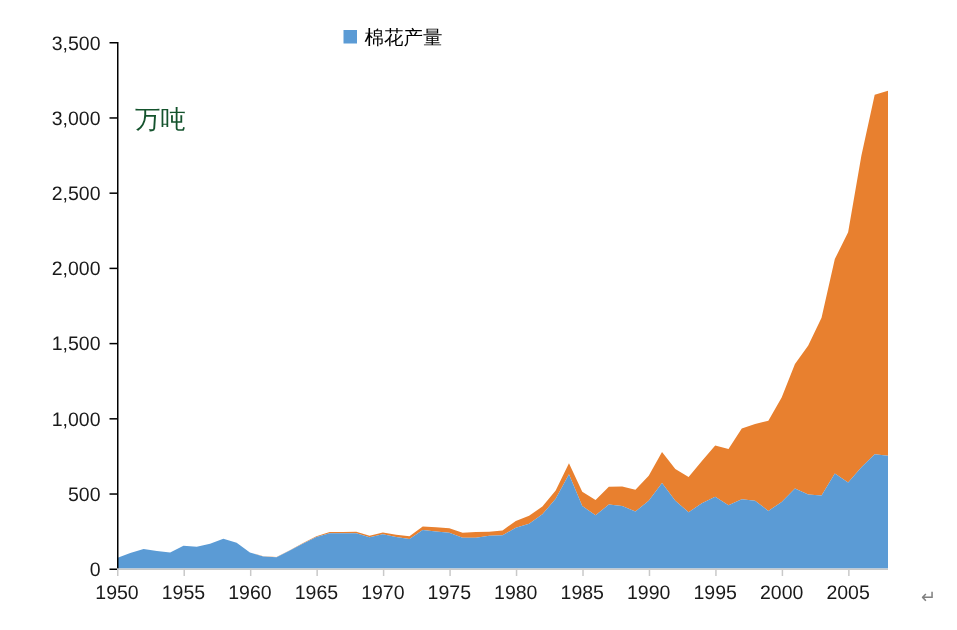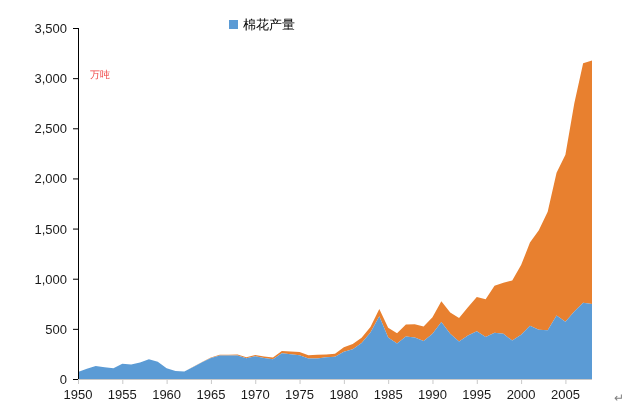--- a/index.html
+++ b/index.html
@@ -43,22 +43,22 @@
     display: inline-block;
   }
   .legend-label {
     font-size: 13px;
     color: #000000;
     line-height: 1;
     white-space: nowrap;
   }
   .unit-label {
     position: absolute;
-    font-size: 10px;
-    color: #ef4444;
+    font-size: 17px;
+    color: #14532d;
     white-space: nowrap;
   }
   .pilcrow {
     position: absolute;
     right: 14px;
     bottom: 14px;
     font-size: 12px;
     color: #808080;
     font-family: "Liberation Serif", serif;
   }

